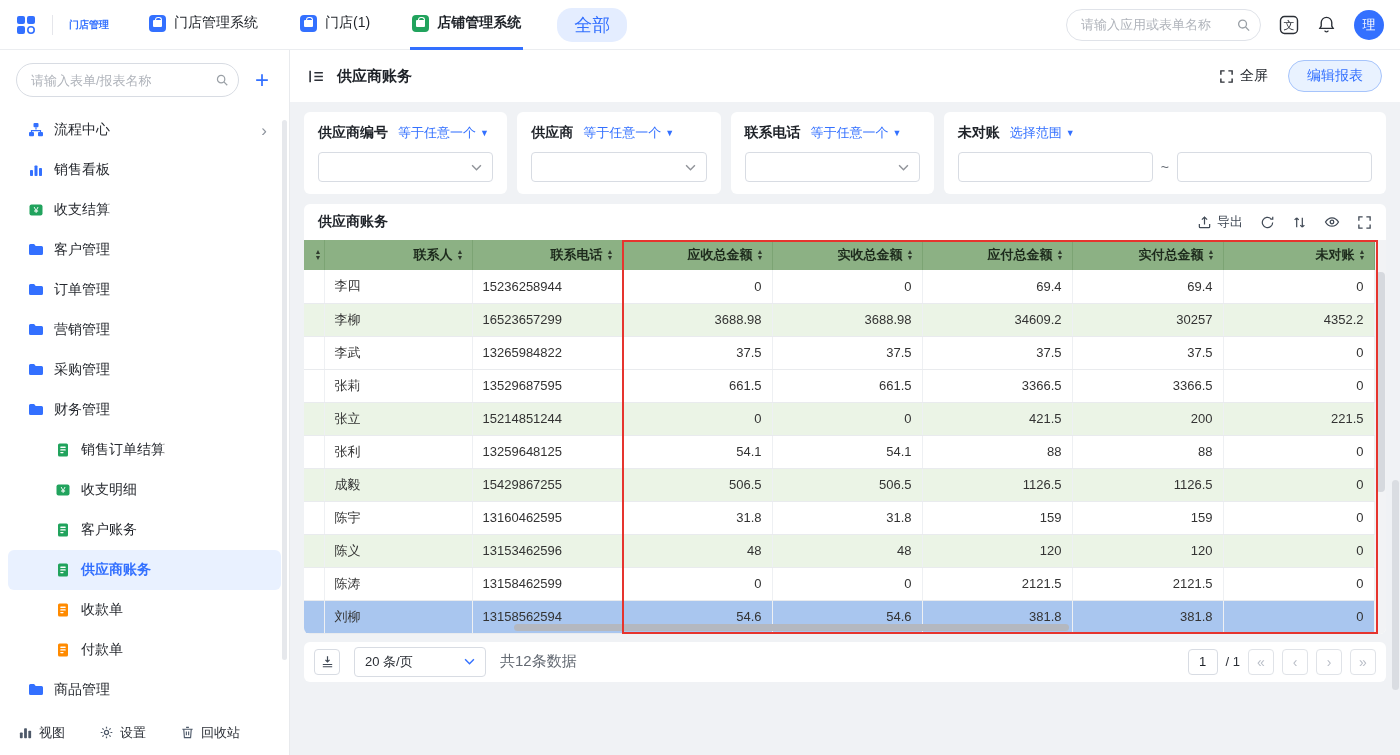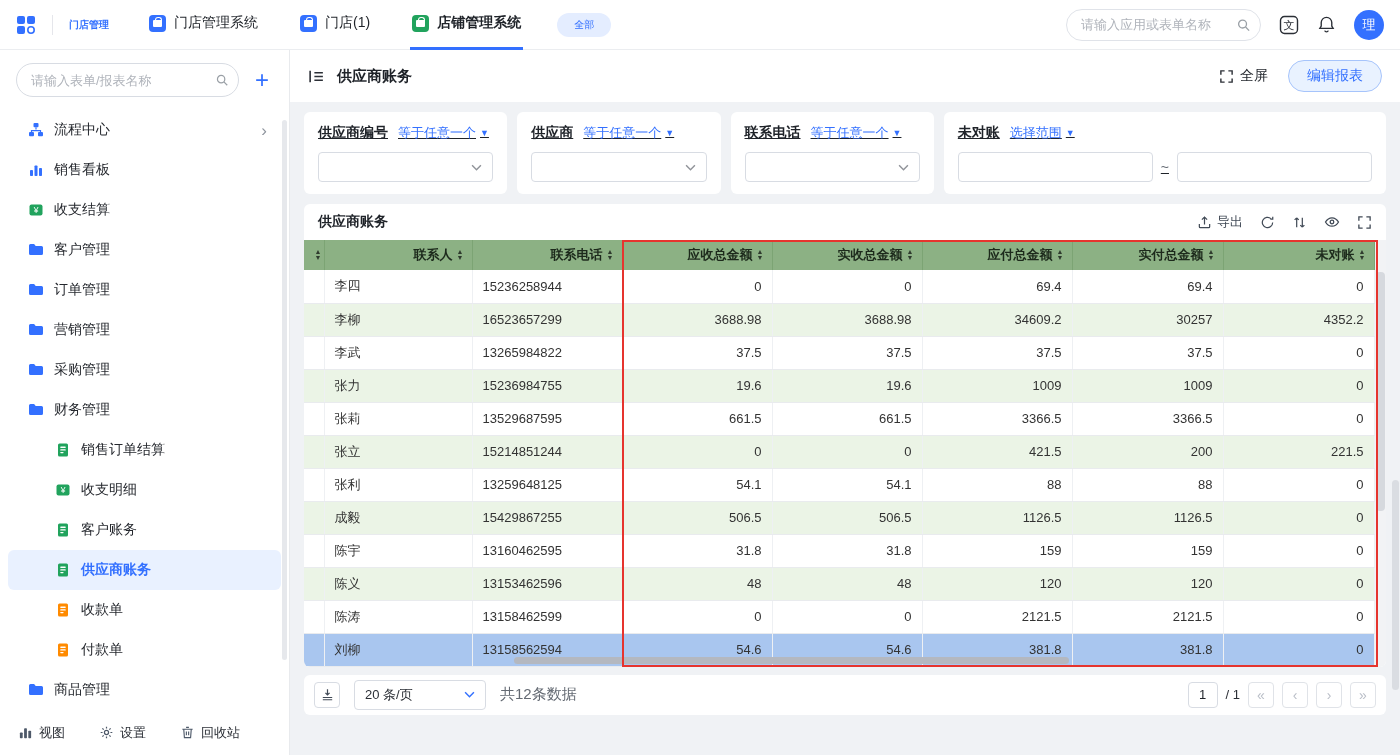--- a/index.html
+++ b/index.html
@@ -12,21 +12,21 @@
   .app{display:flex;flex-direction:column;height:755px;}
   
   .topbar{height:50px;background:#fff;border-bottom:1px solid #ebedf0;display:flex;align-items:center;padding:0 16px;flex:0 0 auto;}
   .divider{width:1px;height:20px;background:#e5e6eb;margin:0 16px;}
   .workspace{color:var(--accent);font-size:10px;font-weight:600;}
   .tab{height:50px;display:flex;align-items:center;gap:8px;border-bottom:3px solid transparent;padding:0 2px;margin-left:38px;cursor:pointer;font-size:14px;color:#1f2329;}
   .tab.active{border-bottom-color:var(--accent);font-weight:700;}
   .appicon{width:17px;height:17px;border-radius:4px;position:relative;flex:0 0 auto;}
   .appicon::after{content:"";position:absolute;left:4px;top:5px;width:9px;height:7px;background:#fff;border-radius:1px;}
   .appicon::before{content:"";position:absolute;left:6px;top:2px;width:5px;height:5px;border:1.4px solid #fff;border-bottom:none;border-radius:3px 3px 0 0;}
-  .pill{margin-left:34px;background:#e4edff;color:var(--accent);border-radius:15px;padding:5px 17px;font-size:10px;cursor:pointer;}
+  .pill{margin-left:34px;background:#e4edff;color:var(--accent);border-radius:15px;padding:5px 17px;font-size:18px;cursor:pointer;}
   .top-right{margin-left:auto;display:flex;align-items:center;gap:18px;}
   .inputwrap{position:relative;}
   .inputwrap svg{position:absolute;right:10px;top:50%;transform:translateY(-50%);}
   input.top-search{width:195px;height:32px;border:1px solid #e0e3e9;border-radius:16px;padding:0 32px 0 14px;font-size:13px;color:#333;outline:none;background:#fff;font-family:inherit;}
   input::placeholder{color:#b0b4bb;}
   .iconbtn{display:flex;align-items:center;justify-content:center;cursor:pointer;background:none;border:none;}
   .avatar{width:30px;height:30px;border-radius:50%;background:var(--accent);color:#fff;display:flex;align-items:center;justify-content:center;font-size:13px;cursor:pointer;}
   
   .body{display:flex;flex:1;min-height:0;}
   
@@ -46,21 +46,21 @@
   .side-scrollbar{position:absolute;right:2px;top:70px;width:5px;height:540px;background:#e6e8ec;border-radius:3px;}
   
   .main{flex:1;display:flex;flex-direction:column;min-width:0;}
   .main-header{height:52px;background:#fff;display:flex;align-items:center;padding:0 18px;gap:12px;flex:0 0 auto;}
   .page-title{font-size:15px;font-weight:700;}
   .mh-right{margin-left:auto;display:flex;align-items:center;gap:20px;}
   .fullscreen-btn{display:flex;align-items:center;gap:6px;font-size:14px;cursor:pointer;}
   .edit-btn{background:#e9f2ff;border:1px solid #a6c4fb;color:var(--accent);border-radius:16px;padding:6px 18px;font-size:14px;cursor:pointer;font-family:inherit;}
   .content{padding:10px 14px 0 14px;display:flex;flex-direction:column;flex:1;min-height:0;}
   
-  .filters{display:grid;grid-template-columns:repeat(4,1fr);gap:10px;text-decoration:underline;}
+  .filters{display:grid;grid-template-columns:repeat(4,1fr);gap:10px;}
   .fcard{background:#fff;border-radius:6px;padding:12px 14px;}
   .frow1{display:flex;align-items:center;gap:10px;margin-bottom:10px;}
   .flabel{font-weight:700;font-size:14px;}
   .fop{color:var(--accent);font-size:13px;display:flex;align-items:center;gap:4px;cursor:pointer;}
   .tri{font-size:9px;line-height:1;}
   .fselect{height:30px;border:1px solid #d8dce3;border-radius:4px;display:flex;align-items:center;justify-content:flex-end;padding:0 10px;cursor:pointer;background:#fff;}
   .frange{display:flex;align-items:center;gap:8px;}
   input.r-input{flex:1;min-width:0;height:30px;border:1px solid #d8dce3;border-radius:4px;padding:0 8px;outline:none;font-family:inherit;}
   .tilde{color:#646a73;}
   
@@ -533,30 +533,20 @@
                   <tr>
     <td class="sliver"></td>
     <td class="c-text">李武</td>
     <td class="c-text">13265984822</td>
     <td class="c-num">37.5</td>
     <td class="c-num">37.5</td>
     <td class="c-num">37.5</td>
     <td class="c-num">37.5</td>
     <td class="c-num">0</td>
   </tr>
-                  <tr class="even">
-    <td class="sliver"></td>
-    <td class="c-text">张力</td>
-    <td class="c-text">15236984755</td>
-    <td class="c-num">19.6</td>
-    <td class="c-num">19.6</td>
-    <td class="c-num">1009</td>
-    <td class="c-num">1009</td>
-    <td class="c-num">0</td>
-  </tr>
                   <tr>
     <td class="sliver"></td>
     <td class="c-text">张莉</td>
     <td class="c-text">13529687595</td>
     <td class="c-num">661.5</td>
     <td class="c-num">661.5</td>
     <td class="c-num">3366.5</td>
     <td class="c-num">3366.5</td>
     <td class="c-num">0</td>
   </tr>

